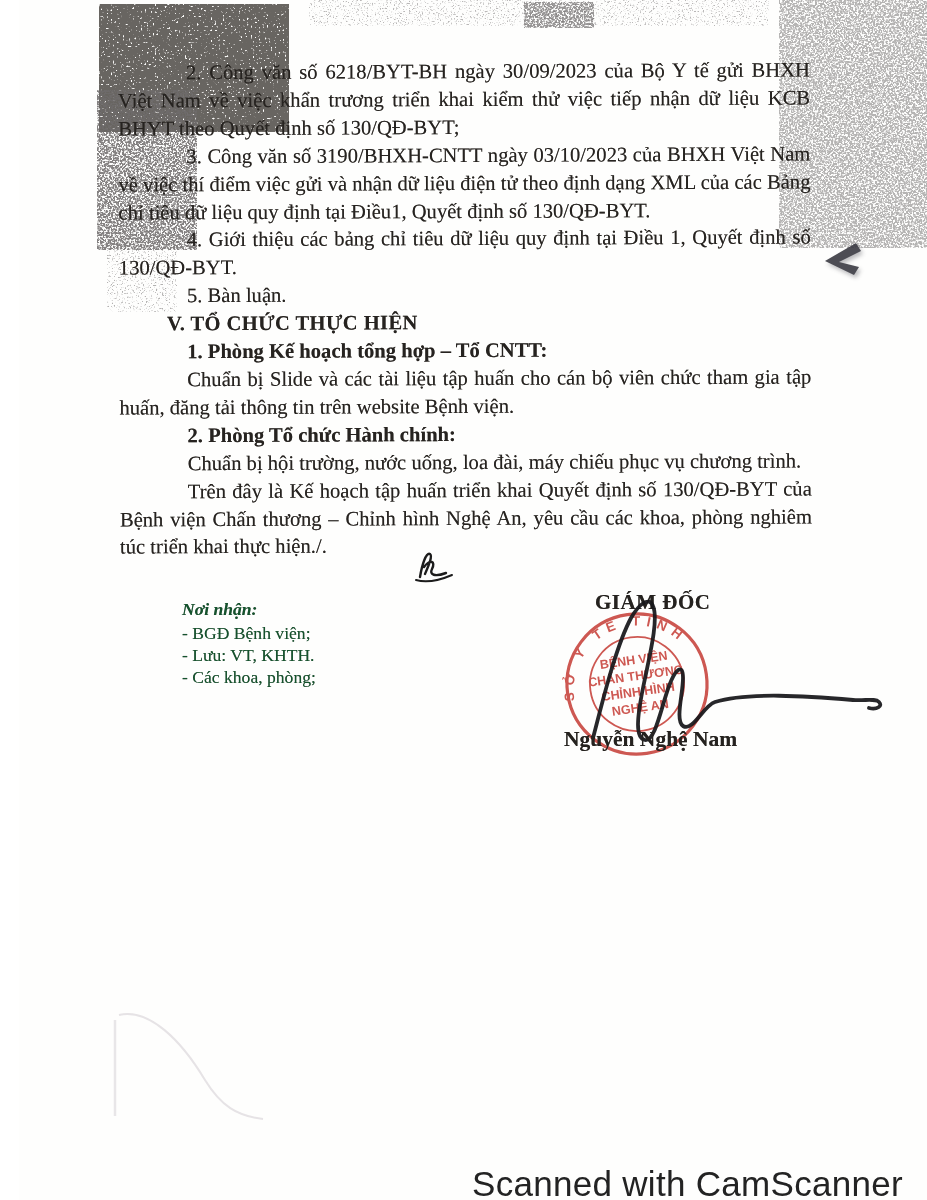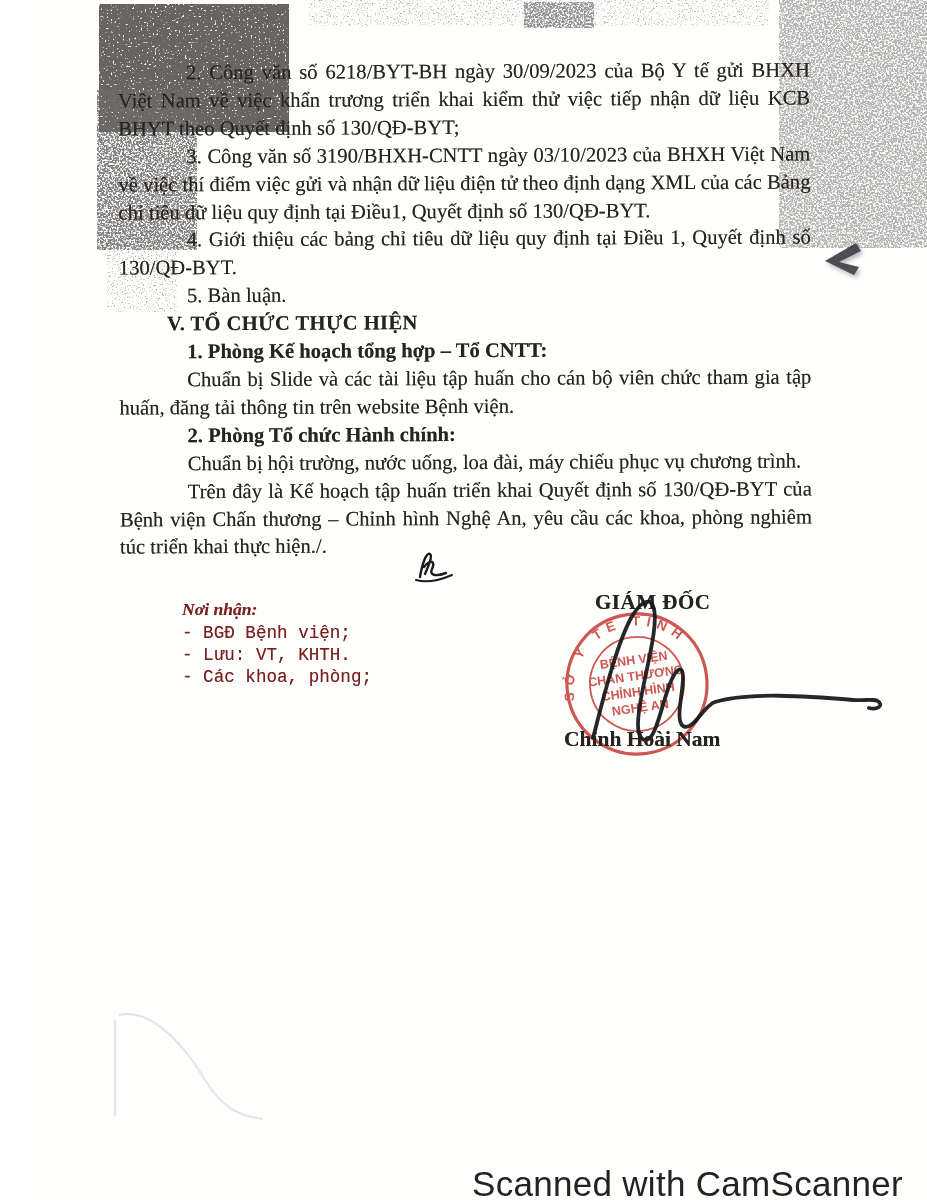--- a/index.html
+++ b/index.html
@@ -15,25 +15,25 @@
     font-size:20.6px; line-height:27.9px; text-align:justify;
     color:#262320; transform:rotate(-0.25deg);
     text-shadow:0 0 0.5px rgba(45,40,34,0.55);
   }
   .doc-text p { margin:0; text-indent:68px; }
   .doc-text p.bold { font-weight:700; }
   .doc-text p.heading { font-weight:700; text-indent:48px; letter-spacing:0.4px; }
   
   .recipients {
     position:absolute; left:163px; top:598px; width:230px;
-    font-size:17.6px; line-height:22px; color:#7f1d1d;
+    font-size:17.6px; line-height:22px; color:#14532d;
     text-shadow:0 0 0.4px rgba(45,40,34,0.5);
   }
   .recipients .rec-heading { font-weight:700; font-style:italic; margin-bottom:2px; }
-  .recipients .rec-item { margin:0;font-family:Liberation Mono, monospace; }
+  .recipients .rec-item { margin:0; }
   
   .sig-title {
     position:absolute; left:576px; top:590px; width:200px;
     font-size:21px; font-weight:700; color:#25221f; letter-spacing:0.5px;
     text-shadow:0 0 0.5px rgba(45,40,34,0.6);
   }
   .sig-name {
     position:absolute; left:545px; top:727px; width:220px;
     font-size:21.5px; font-weight:700; color:#25221f;
     text-shadow:0 0 0.5px rgba(45,40,34,0.6);
@@ -139,21 +139,21 @@
              C 80 130, 78 150, 88 152
              C 98 154, 104 120, 112 98
              C 118 82, 126 74, 126 90
              C 126 106, 118 132, 126 138
              C 136 144, 146 118, 158 114
              C 190 104, 250 108, 296 112
              C 308 113, 318 110, 322 114
              C 326 118, 320 122, 312 120" fill="none" stroke="#17171a" stroke-width="3.8" stroke-linecap="round" opacity="0.93"></path>
   </svg>
 
-  <div class="sig-name">Chỉnh Hoài Nam</div>
+  <div class="sig-name">Nguyễn Nghệ Nam</div>
 
   <svg class="artifact-layer" width="927" height="1200">
     <path class="staple" d="M 806 261 L 837 243 L 842 251 L 820 262 L 840 267 L 835 275 Z" fill="#3a3a42" opacity="0.9"></path>
     <path d="M 100 1015 C 130 1008, 162 1040, 186 1080 C 202 1106, 218 1116, 244 1119" fill="none" stroke="#b9b2bb" stroke-width="2" opacity="0.35"></path>
     <path d="M 96 1020 L 96 1116" stroke="#c2bcc4" stroke-width="2.5" opacity="0.35"></path>
   </svg>
 
   <div class="watermark">Scanned with CamScanner</div>
 
 </div>

